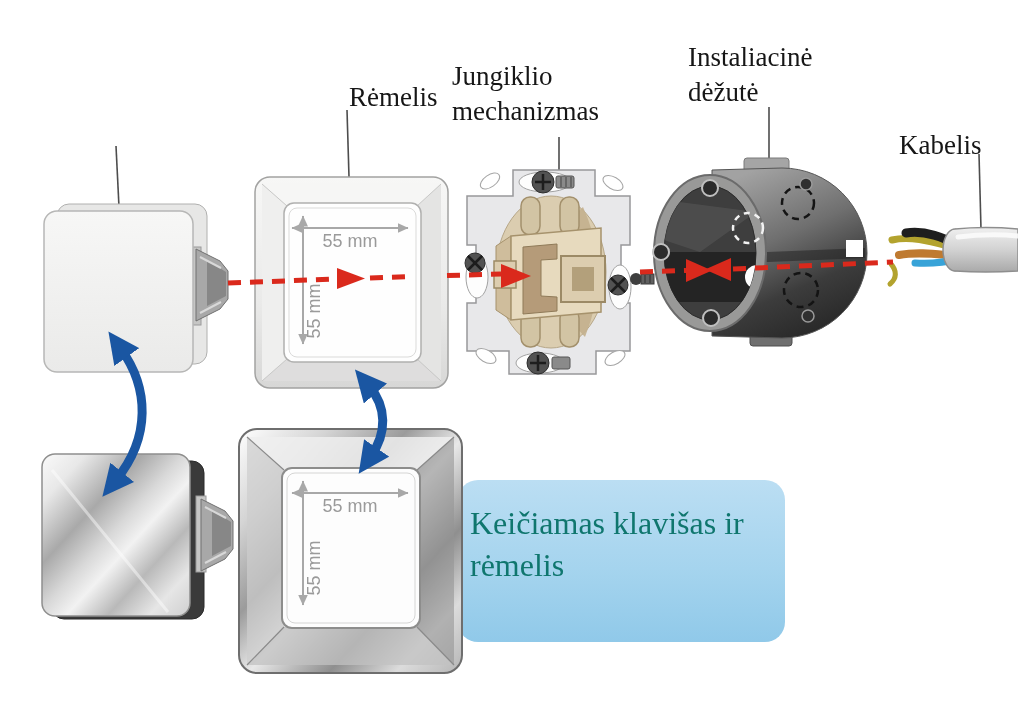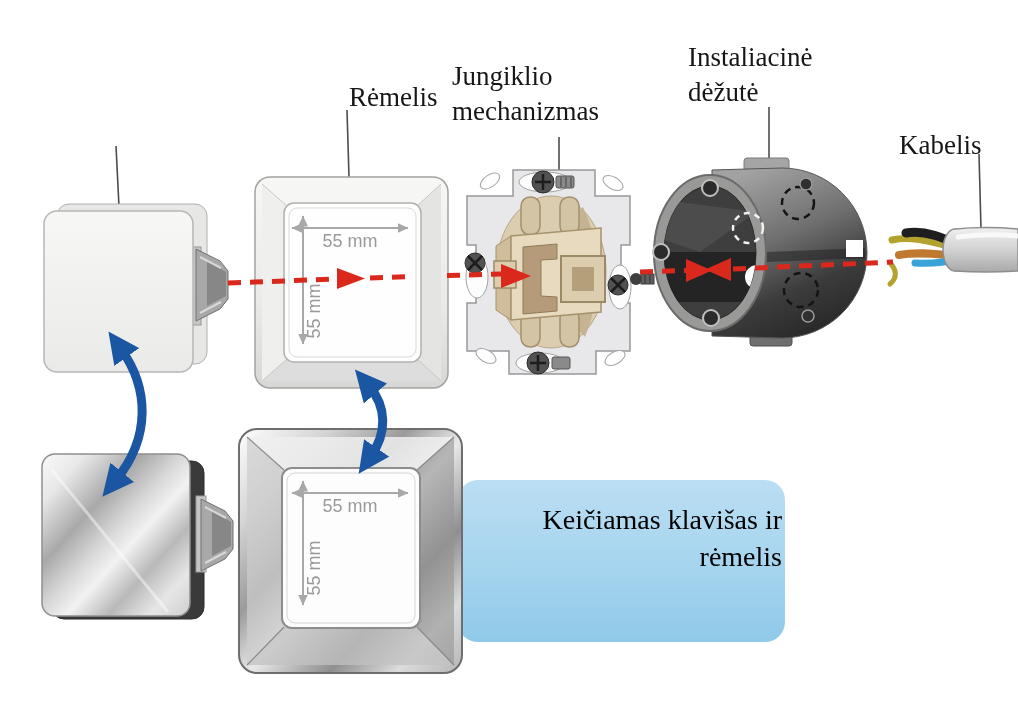--- a/index.html
+++ b/index.html
@@ -13,21 +13,21 @@
     font-family:"Liberation Serif","DejaVu Serif",serif;white-space:normal;
   }
   .dim{
     position:absolute;z-index:2;color:#9a9a9a;font-size:18px;
     font-family:"Liberation Sans","DejaVu Sans",sans-serif;text-align:center;
   }
   .dim-v{transform:translate(-50%,-50%) rotate(-90deg);white-space:nowrap;}
   .dim-h{width:118px;}
   #callout-text{
     position:absolute;z-index:2;left:470px;top:502px;width:312px;
-    font-size:28px;line-height:1.32;color:#000000;text-align:right;
+    font-size:32px;line-height:1.32;color:#0f766e;
   }
 </style>
 </head>
 <body>
 
 <div id="stage">
 
   <svg id="art" width="1018" height="711" viewBox="0 0 1018 711">
     <defs>
       <marker id="mDim" markerUnits="userSpaceOnUse" markerWidth="12" markerHeight="10" refX="10.5" refY="5" orient="auto-start-reverse">

